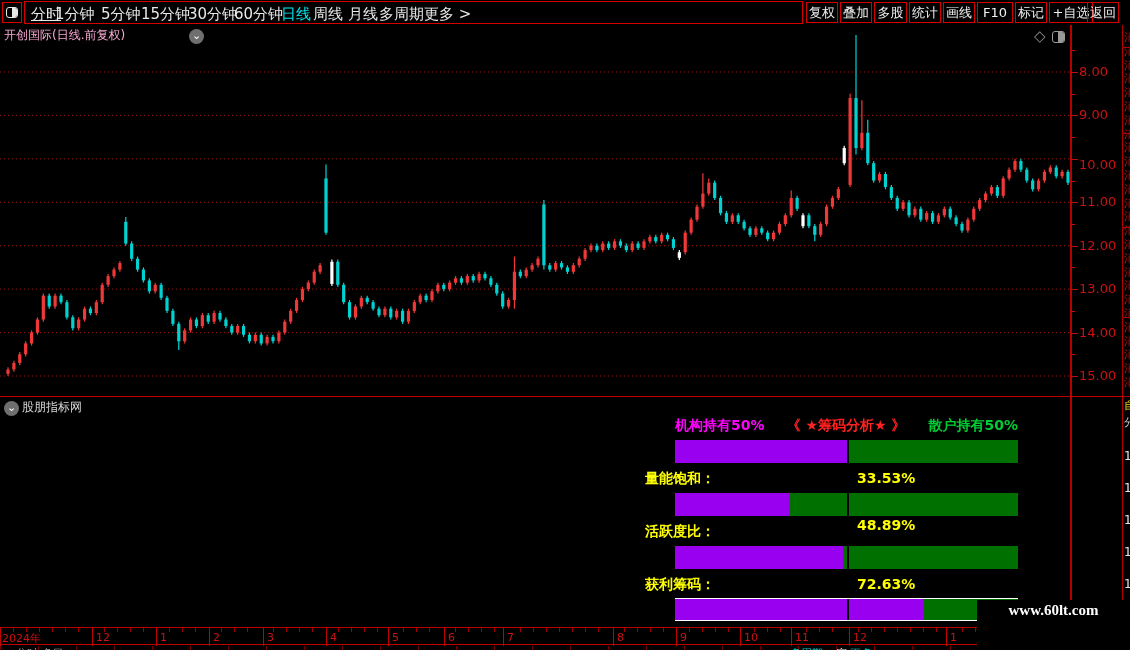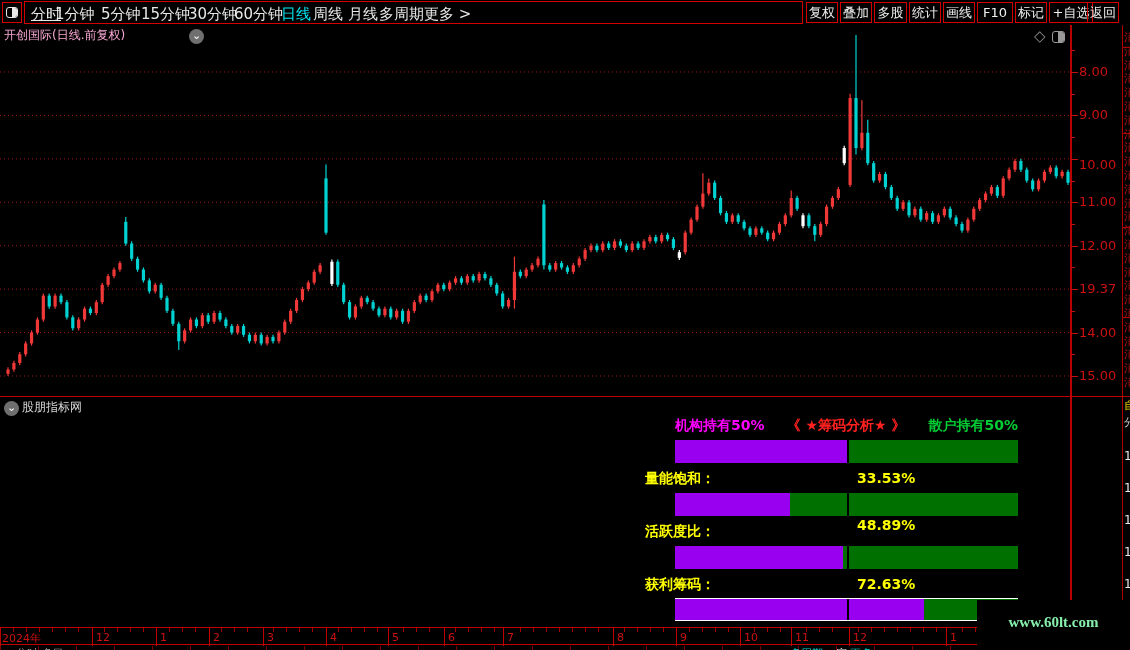--- a/index.html
+++ b/index.html
@@ -62,21 +62,21 @@
 
   
   #sideStrip { position:absolute; left:1122px; top:25px; width:8px; height:620px;
                border-left:1px solid #b00000; overflow:hidden; }
   .sfrag { position:absolute; left:1px; font-size:11px; white-space:nowrap; }
   .sdiv { position:absolute; left:0; width:8px; height:1px; background:#b00000; }
 
   
   #wm { position:absolute; left:977px; top:600px; width:153px; height:50px; background:#000; z-index:20; text-align:center; }
   .wm1 { font-size:21px; font-weight:bold; color:#fff; margin-top:2px; letter-spacing:1px; }
-  .wm2 { font-family:"Liberation Serif","DejaVu Serif",serif; font-size:15px; font-weight:bold; color:#86efac; margin-top:14px; }
+  .wm2 { font-family:"Liberation Serif","DejaVu Serif",serif; font-size:15px; font-weight:bold; color:#ffffff; margin-top:2px; }
 </style>
 </head>
 <body>
 
 <div id="screen">
 
   <div class="iconbox">
     <span class="half-ico"></span>
   </div>
   <div class="menubox" id="leftMenu">
@@ -498,21 +498,21 @@
       <div class="ytick" style="left: 1071px; width: 4px; top: 137.135px;"></div>
       <div class="ytick" style="left: 1071px; width: 7px; top: 115.42px;"></div>
       <div class="ytick" style="left: 1071px; width: 4px; top: 93.705px;"></div>
       <div class="ytick" style="left: 1071px; width: 7px; top: 71.99px;"></div>
       <div class="ytick" style="left: 1071px; width: 4px; top: 50.275px;"></div>
       <div class="ylab" style="top: 63.99px;">8.00</div>
       <div class="ylab" style="top: 107.42px;">9.00</div>
       <div class="ylab" style="top: 157px;">10.00</div>
       <div class="ylab" style="top: 194.28px;">11.00</div>
       <div class="ylab" style="top: 237.71px;">12.00</div>
-      <div class="ylab" style="top: 281.14px;">19.37</div>
+      <div class="ylab" style="top: 281.14px;">13.00</div>
       <div class="ylab" style="top: 324.57px;">14.00</div>
       <div class="ylab" style="top: 368px;">15.00</div>
     </div>
 
   <div class="hsep" style="top:396px;"></div>
 
   <span class="chev" style="left:4px; top:401px;">⌄</span>
   <span class="pname">股朋指标网</span>
   <span class="hdr-l">机构持有50%</span>
   <span class="hdr-c">《 ★筹码分析★ 》</span>

